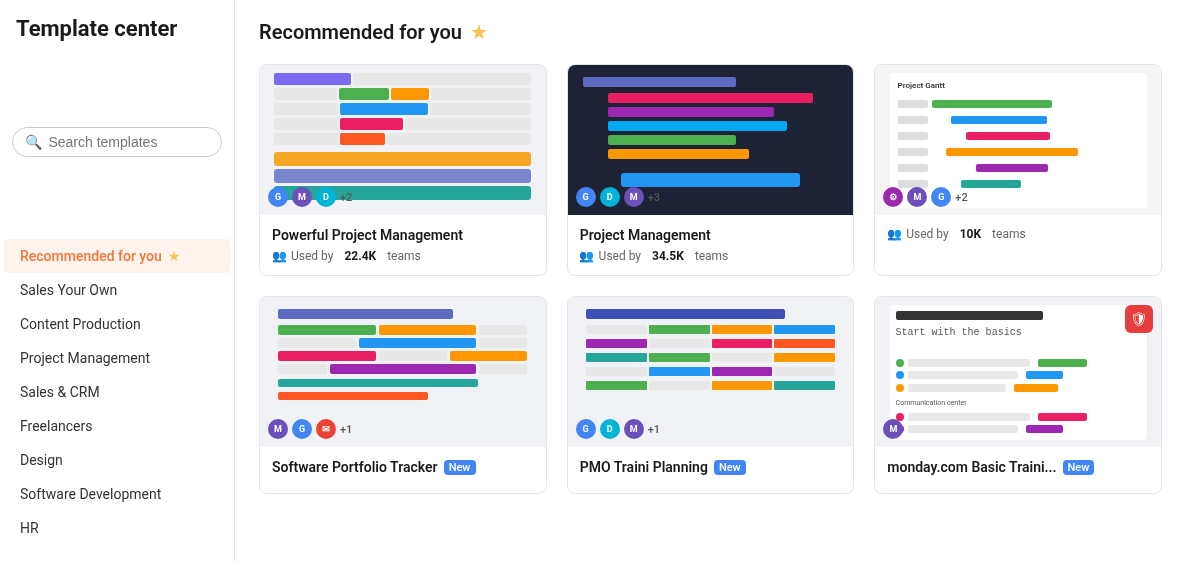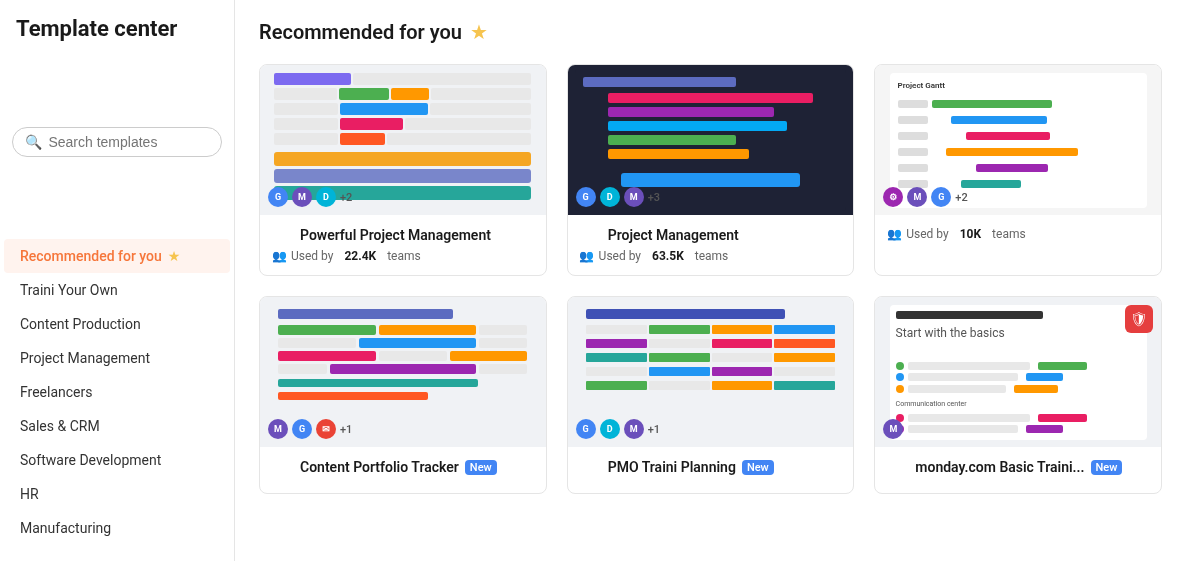--- a/index.html
+++ b/index.html
@@ -193,21 +193,20 @@
       padding: 12px;
     }
     .card-name {
       font-size: 14px;
       font-weight: 600;
       color: #1a1a1a;
       margin-bottom: 6px;
       display: flex;
       align-items: center;
       gap: 6px;
-      margin-left: 28px;
     }
     .card-usage {
       font-size: 12px;
       color: #666;
       display: flex;
       align-items: center;
       gap: 4px;
     }
     .card-usage strong { color: #1a1a1a; }
 
@@ -277,42 +276,42 @@
     <span class="search-icon-svg">🔍</span>
     <input type="text" placeholder="Search templates" style="">
   </div>
 
   <nav class="sidebar-nav">
     <div class="sidebar-item active">
       <span>Recommended for you</span>
       <span class="star-icon">★</span>
     </div>
     <div class="sidebar-item">
-      <span>Traini Your Own</span>
+      <span>Sales Your Own</span>
     </div>
     <div class="sidebar-item">
       <span>Content Production</span>
     </div>
     <div class="sidebar-item">
       <span>Project Management</span>
     </div>
     <div class="sidebar-item">
+      <span>Sales &amp; CRM</span>
+    </div>
+    <div class="sidebar-item">
       <span>Freelancers</span>
     </div>
     <div class="sidebar-item">
-      <span>Sales &amp; CRM</span>
+      <span>Design</span>
     </div>
     <div class="sidebar-item">
       <span>Software Development</span>
     </div>
     <div class="sidebar-item">
       <span>HR</span>
-    </div>
-    <div class="sidebar-item">
-      <span>Manufacturing</span>
     </div>
   </nav>
 </div>
 
 <div class="main">
   <div class="section-header">
     <span class="section-title">Recommended for you</span>
     <span class="section-star">★</span>
   </div>
 
@@ -389,21 +388,21 @@
           <span class="badge-count">+3</span>
         </div>
       </div>
       <div class="card-info">
         <div class="card-name">
           <span>Project Management</span>
         </div>
         <div class="card-usage">
           <span>👥</span>
           <span>Used by</span>
-          &nbsp;<strong>63.5K</strong>&nbsp;
+          &nbsp;<strong>34.5K</strong>&nbsp;
           <span>teams</span>
         </div>
       </div>
     </div>
 
     <div class="template-card">
       <div class="template-preview" style="background:#f5f5f5;">
         <div class="preview-gantt">
           <div style="font-size:8px;color:#333;font-weight:600;margin-bottom:4px;">Project Gantt</div>
           <div class="gantt-row">
@@ -482,21 +481,21 @@
         </div>
         <div class="card-badges">
           <div class="badge badge-purple">M</div>
           <div class="badge badge-blue">G</div>
           <div class="badge" style="background:#ea4335;">✉</div>
           <span class="badge-count">+1</span>
         </div>
       </div>
       <div class="card-info">
         <div class="card-name">
-          <span>Content Portfolio Tracker</span>
+          <span>Software Portfolio Tracker</span>
           <span class="badge-new">New</span>
         </div>
       </div>
     </div>
 
     <div class="template-card">
       <div class="template-preview" style="background:#f0f2f5;">
         <div class="preview-pmo">
           <div style="height:10px;background:#3f51b5;border-radius:2px;width:80%;margin-bottom:3px;"></div>
           <div style="display:flex;gap:2px;height:9px;">
@@ -543,21 +542,21 @@
           <span class="badge-new">New</span>
         </div>
       </div>
     </div>
 
     <div class="template-card">
       <div class="template-preview" style="background:#f0f2f5;">
         <div class="red-shield">🛡</div>
         <div class="preview-training">
           <div class="training-title-bar"></div>
-          <div style="font-size:12px;color:#555;margin-bottom:18px;">Start with the basics</div>
+          <div style="font-size:10px;color:#555;margin-bottom:18px;font-family:Liberation Mono, monospace;">Start with the basics</div>
           <div class="training-row">
             <div class="training-dot" style="background:#4caf50;"></div>
             <div class="training-bar" style="width:50%;background:#e8e8e8;"></div>
             <div class="training-bar" style="width:20%;background:#4caf50;margin-left:4px;"></div>
           </div>
           <div class="training-row">
             <div class="training-dot" style="background:#2196f3;"></div>
             <div class="training-bar" style="width:45%;background:#e8e8e8;"></div>
             <div class="training-bar" style="width:15%;background:#2196f3;margin-left:4px;"></div>
           </div>

